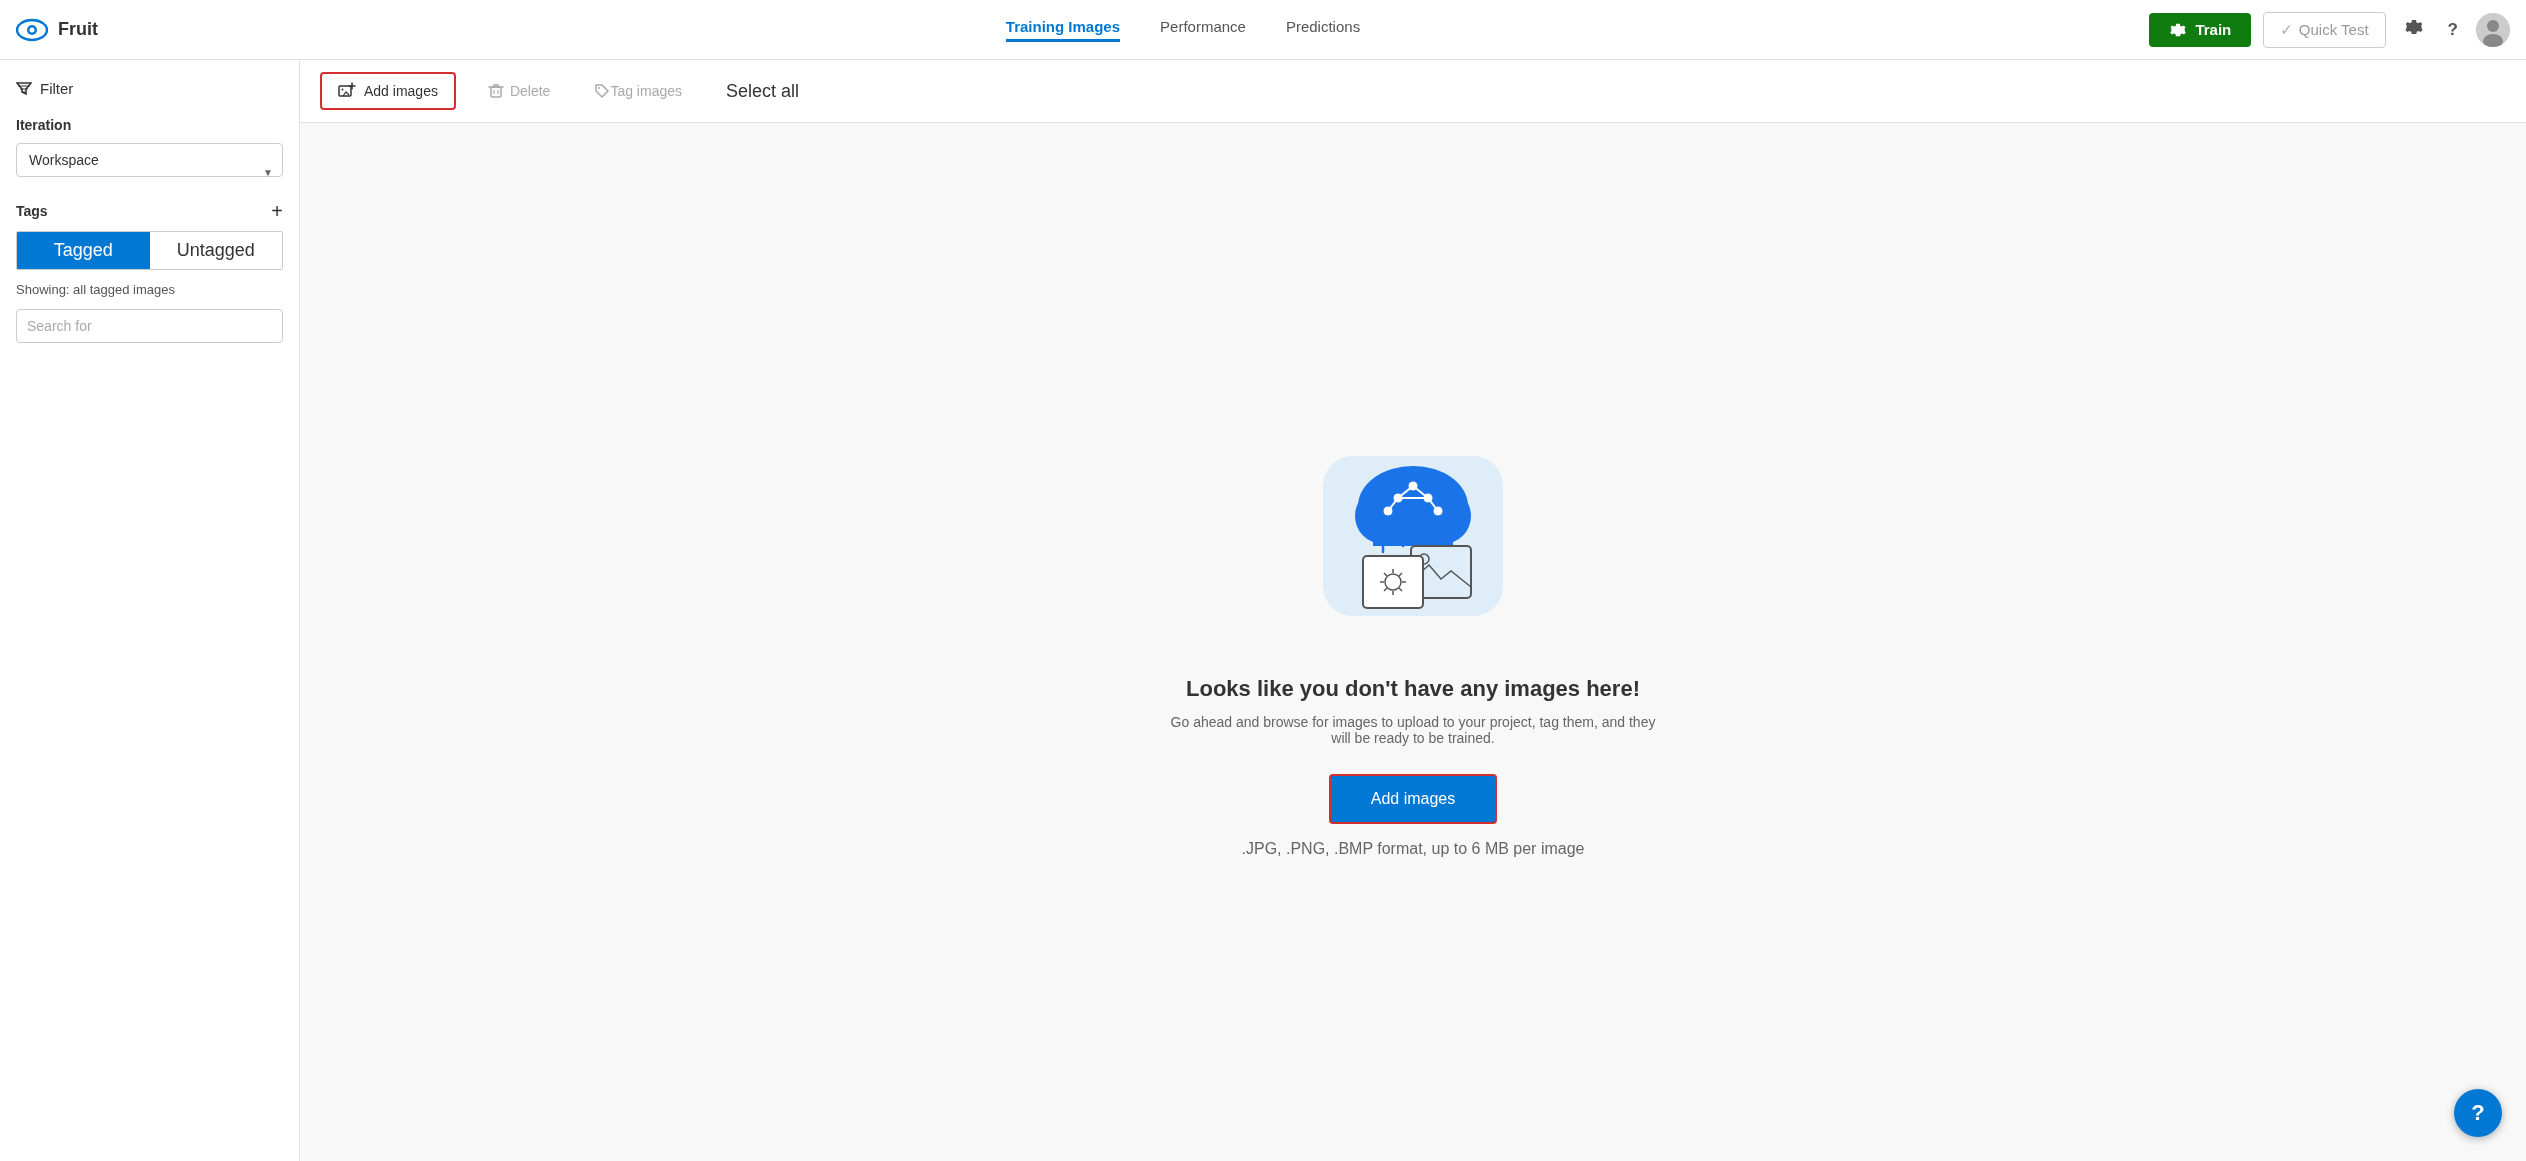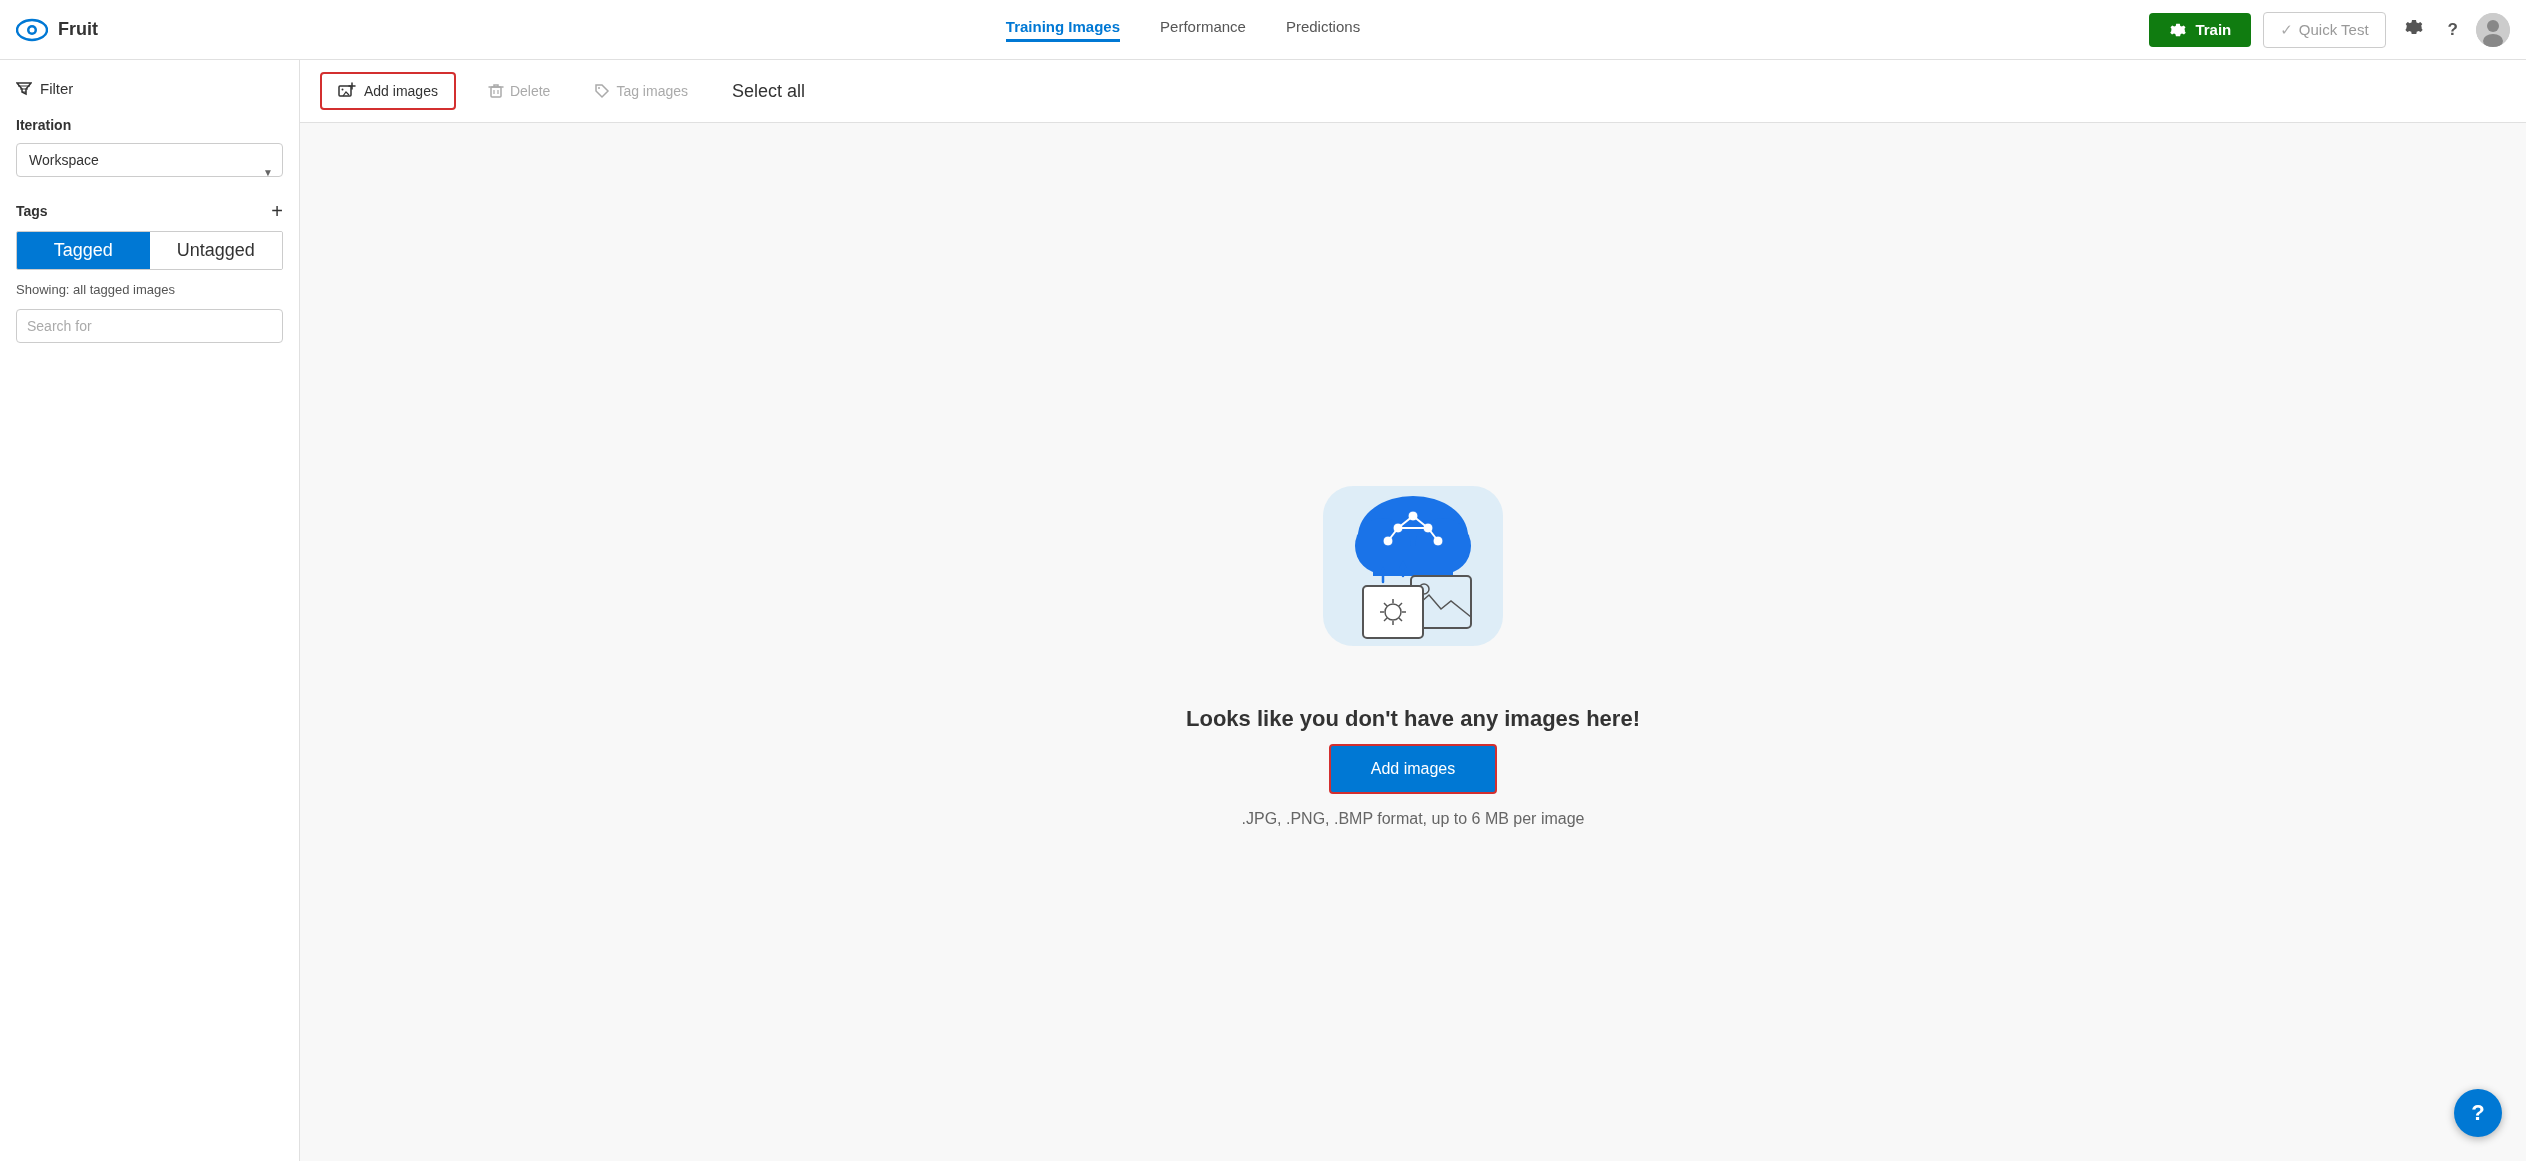--- a/index.html
+++ b/index.html
@@ -242,21 +242,20 @@
       padding: 8px 12px;
       font-size: 14px;
       color: #888;
       background: none;
       border: none;
       cursor: pointer;
     }
     .btn-tag-images {
       display: flex;
       align-items: center;
-      gap: 6px;
       padding: 8px 12px;
       font-size: 14px;
       color: #888;
       background: none;
       border: none;
       cursor: pointer;
     }
     .btn-select-all {
       display: flex;
       align-items: center;
@@ -508,20 +507,21 @@
         <line x1="81" y1="147" x2="84" y2="150" stroke="#555" stroke-width="1.5"></line>
         <line x1="96" y1="162" x2="99" y2="165" stroke="#555" stroke-width="1.5"></line>
         <line x1="99" y1="147" x2="96" y2="150" stroke="#555" stroke-width="1.5"></line>
         <line x1="84" y1="162" x2="81" y2="165" stroke="#555" stroke-width="1.5"></line>
 
         <line x1="80" y1="126" x2="80" y2="114" stroke="#1a73e8" stroke-width="2.5" stroke-linecap="round"></line>
         <polygon points="80,110 76,118 84,118" fill="#1a73e8"></polygon>
       </svg>
 
       <div class="empty-title">Looks like you don't have any images here!</div>
+      <div class="empty-subtitle">Go ahead and browse for images to upload to your project, tag them, and they will be ready to be trained.</div>
 
       <button class="btn-add-images-center">Add images</button>
 
       <div class="file-formats-text">.JPG, .PNG, .BMP format, up to 6 MB per image</div>
     </div>
 
   </main>
 </div>
 
 <button class="help-btn">?</button>

